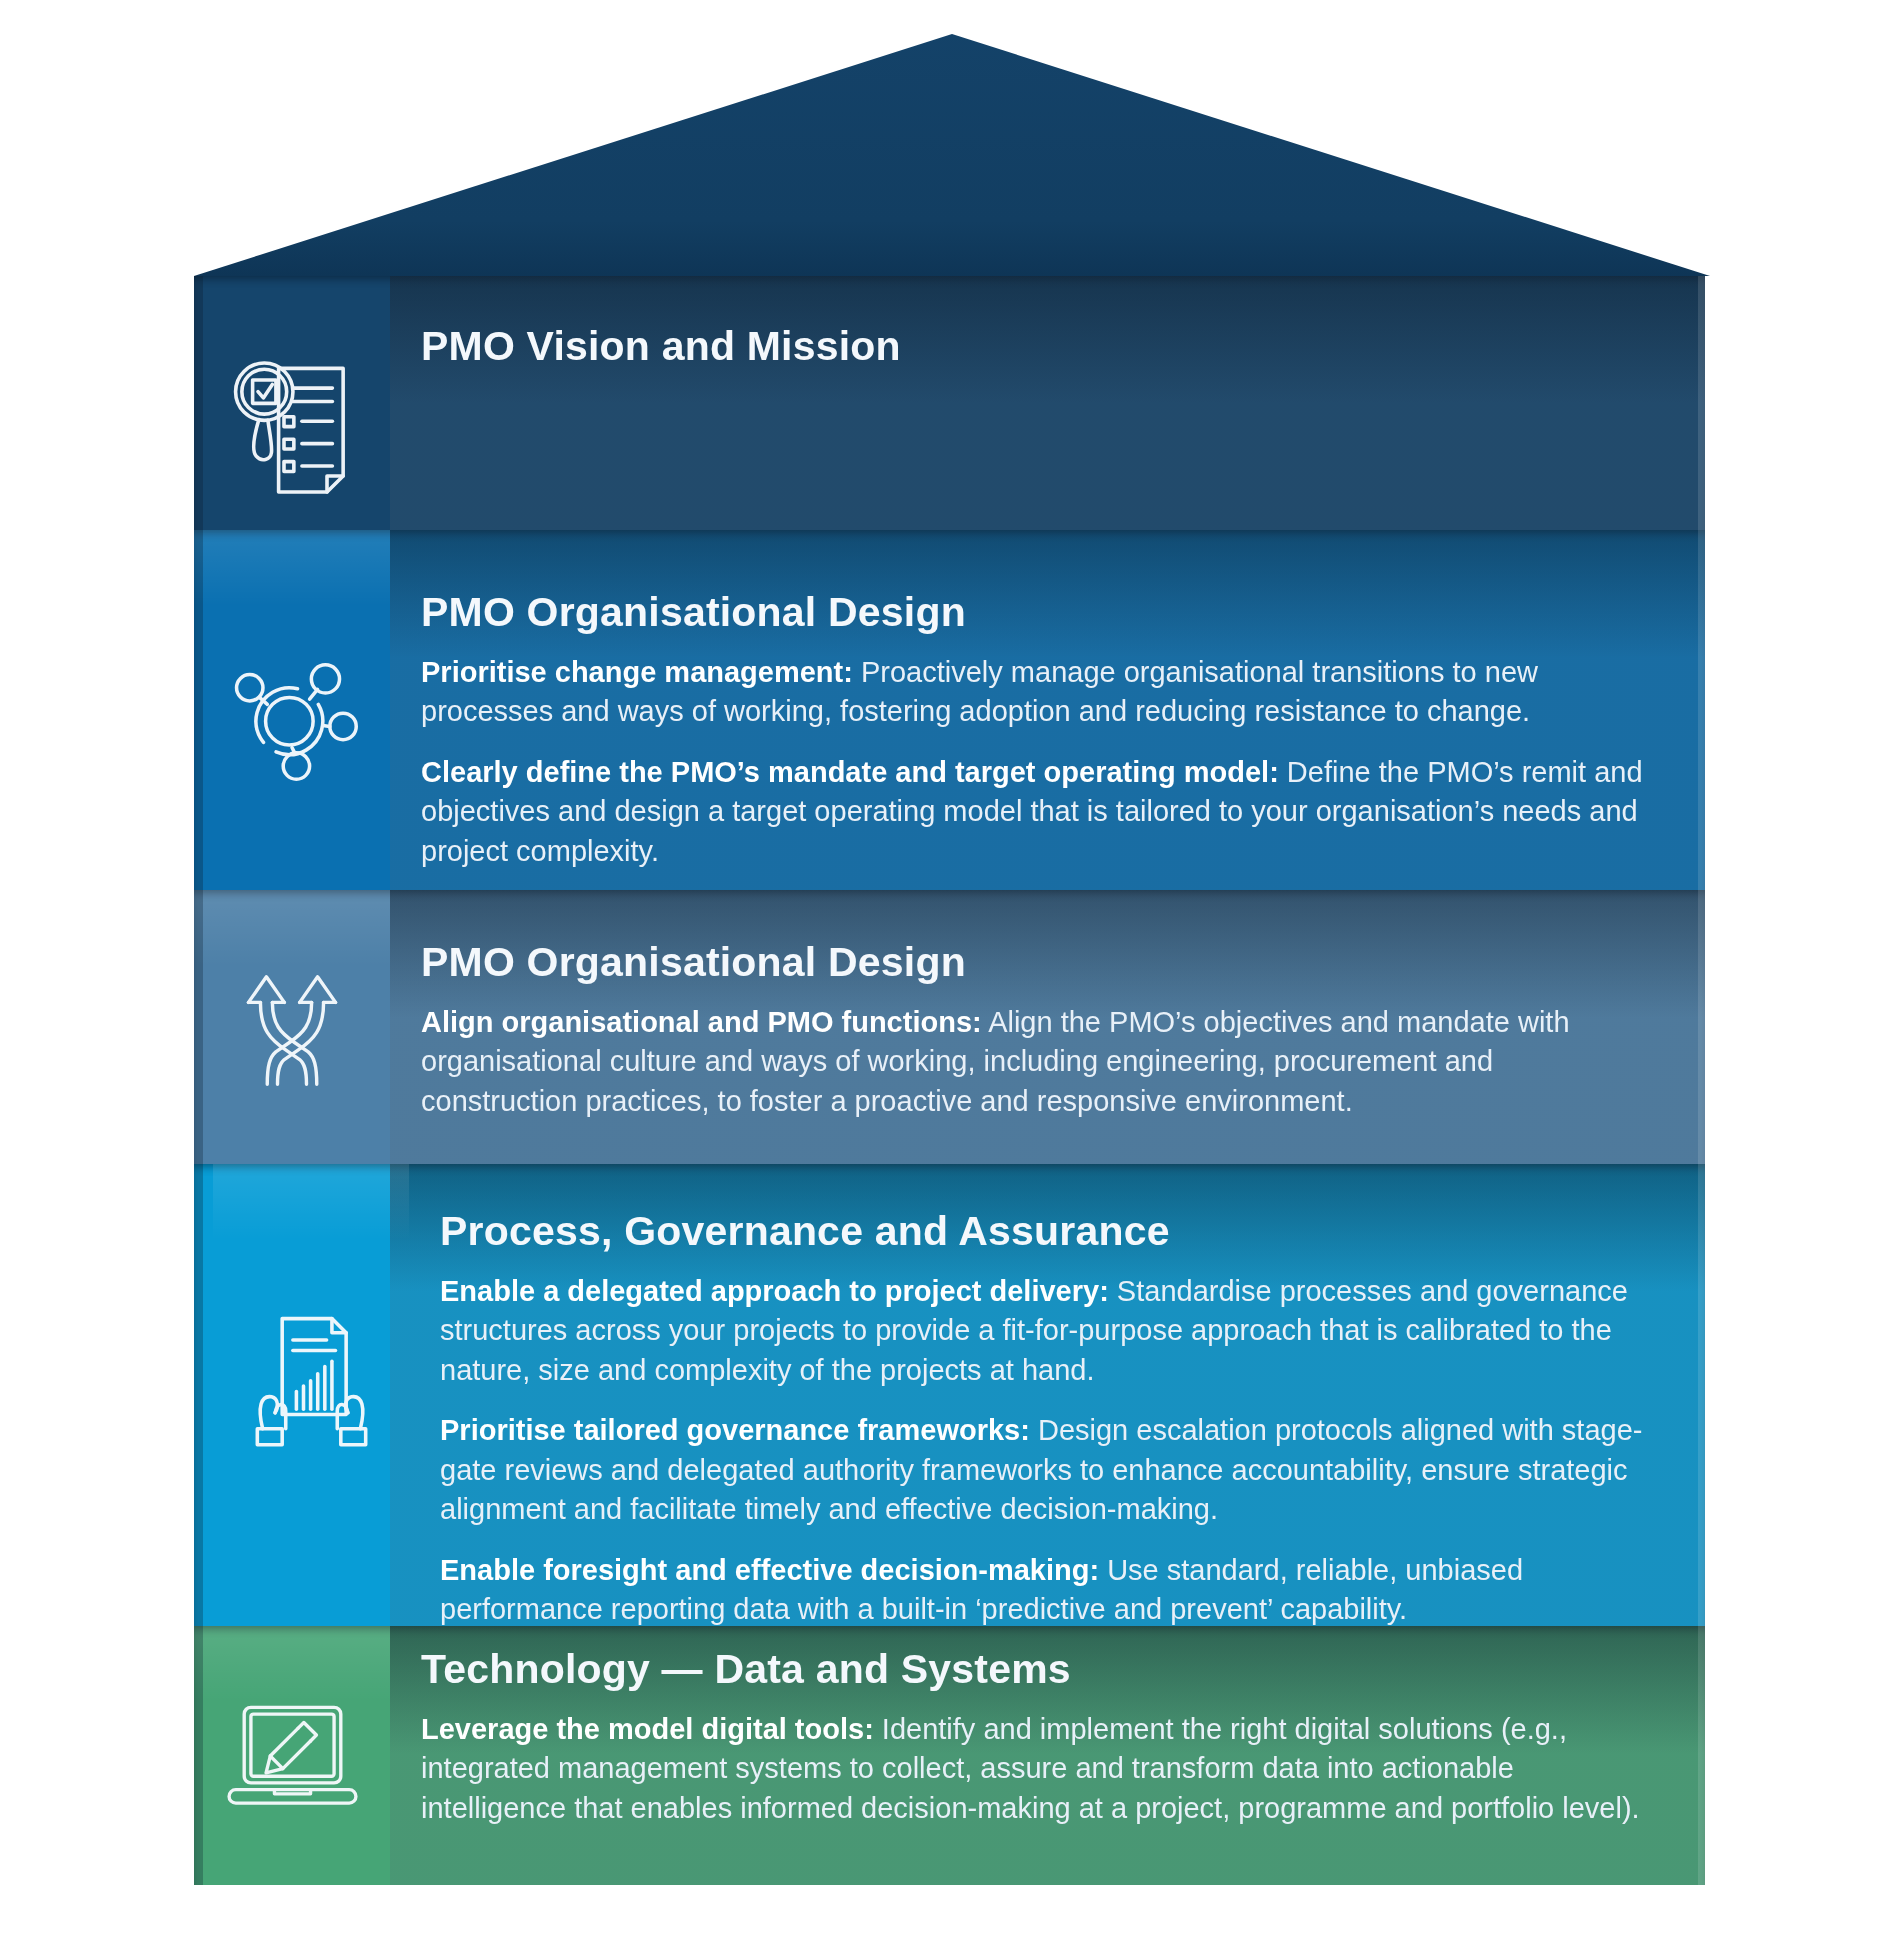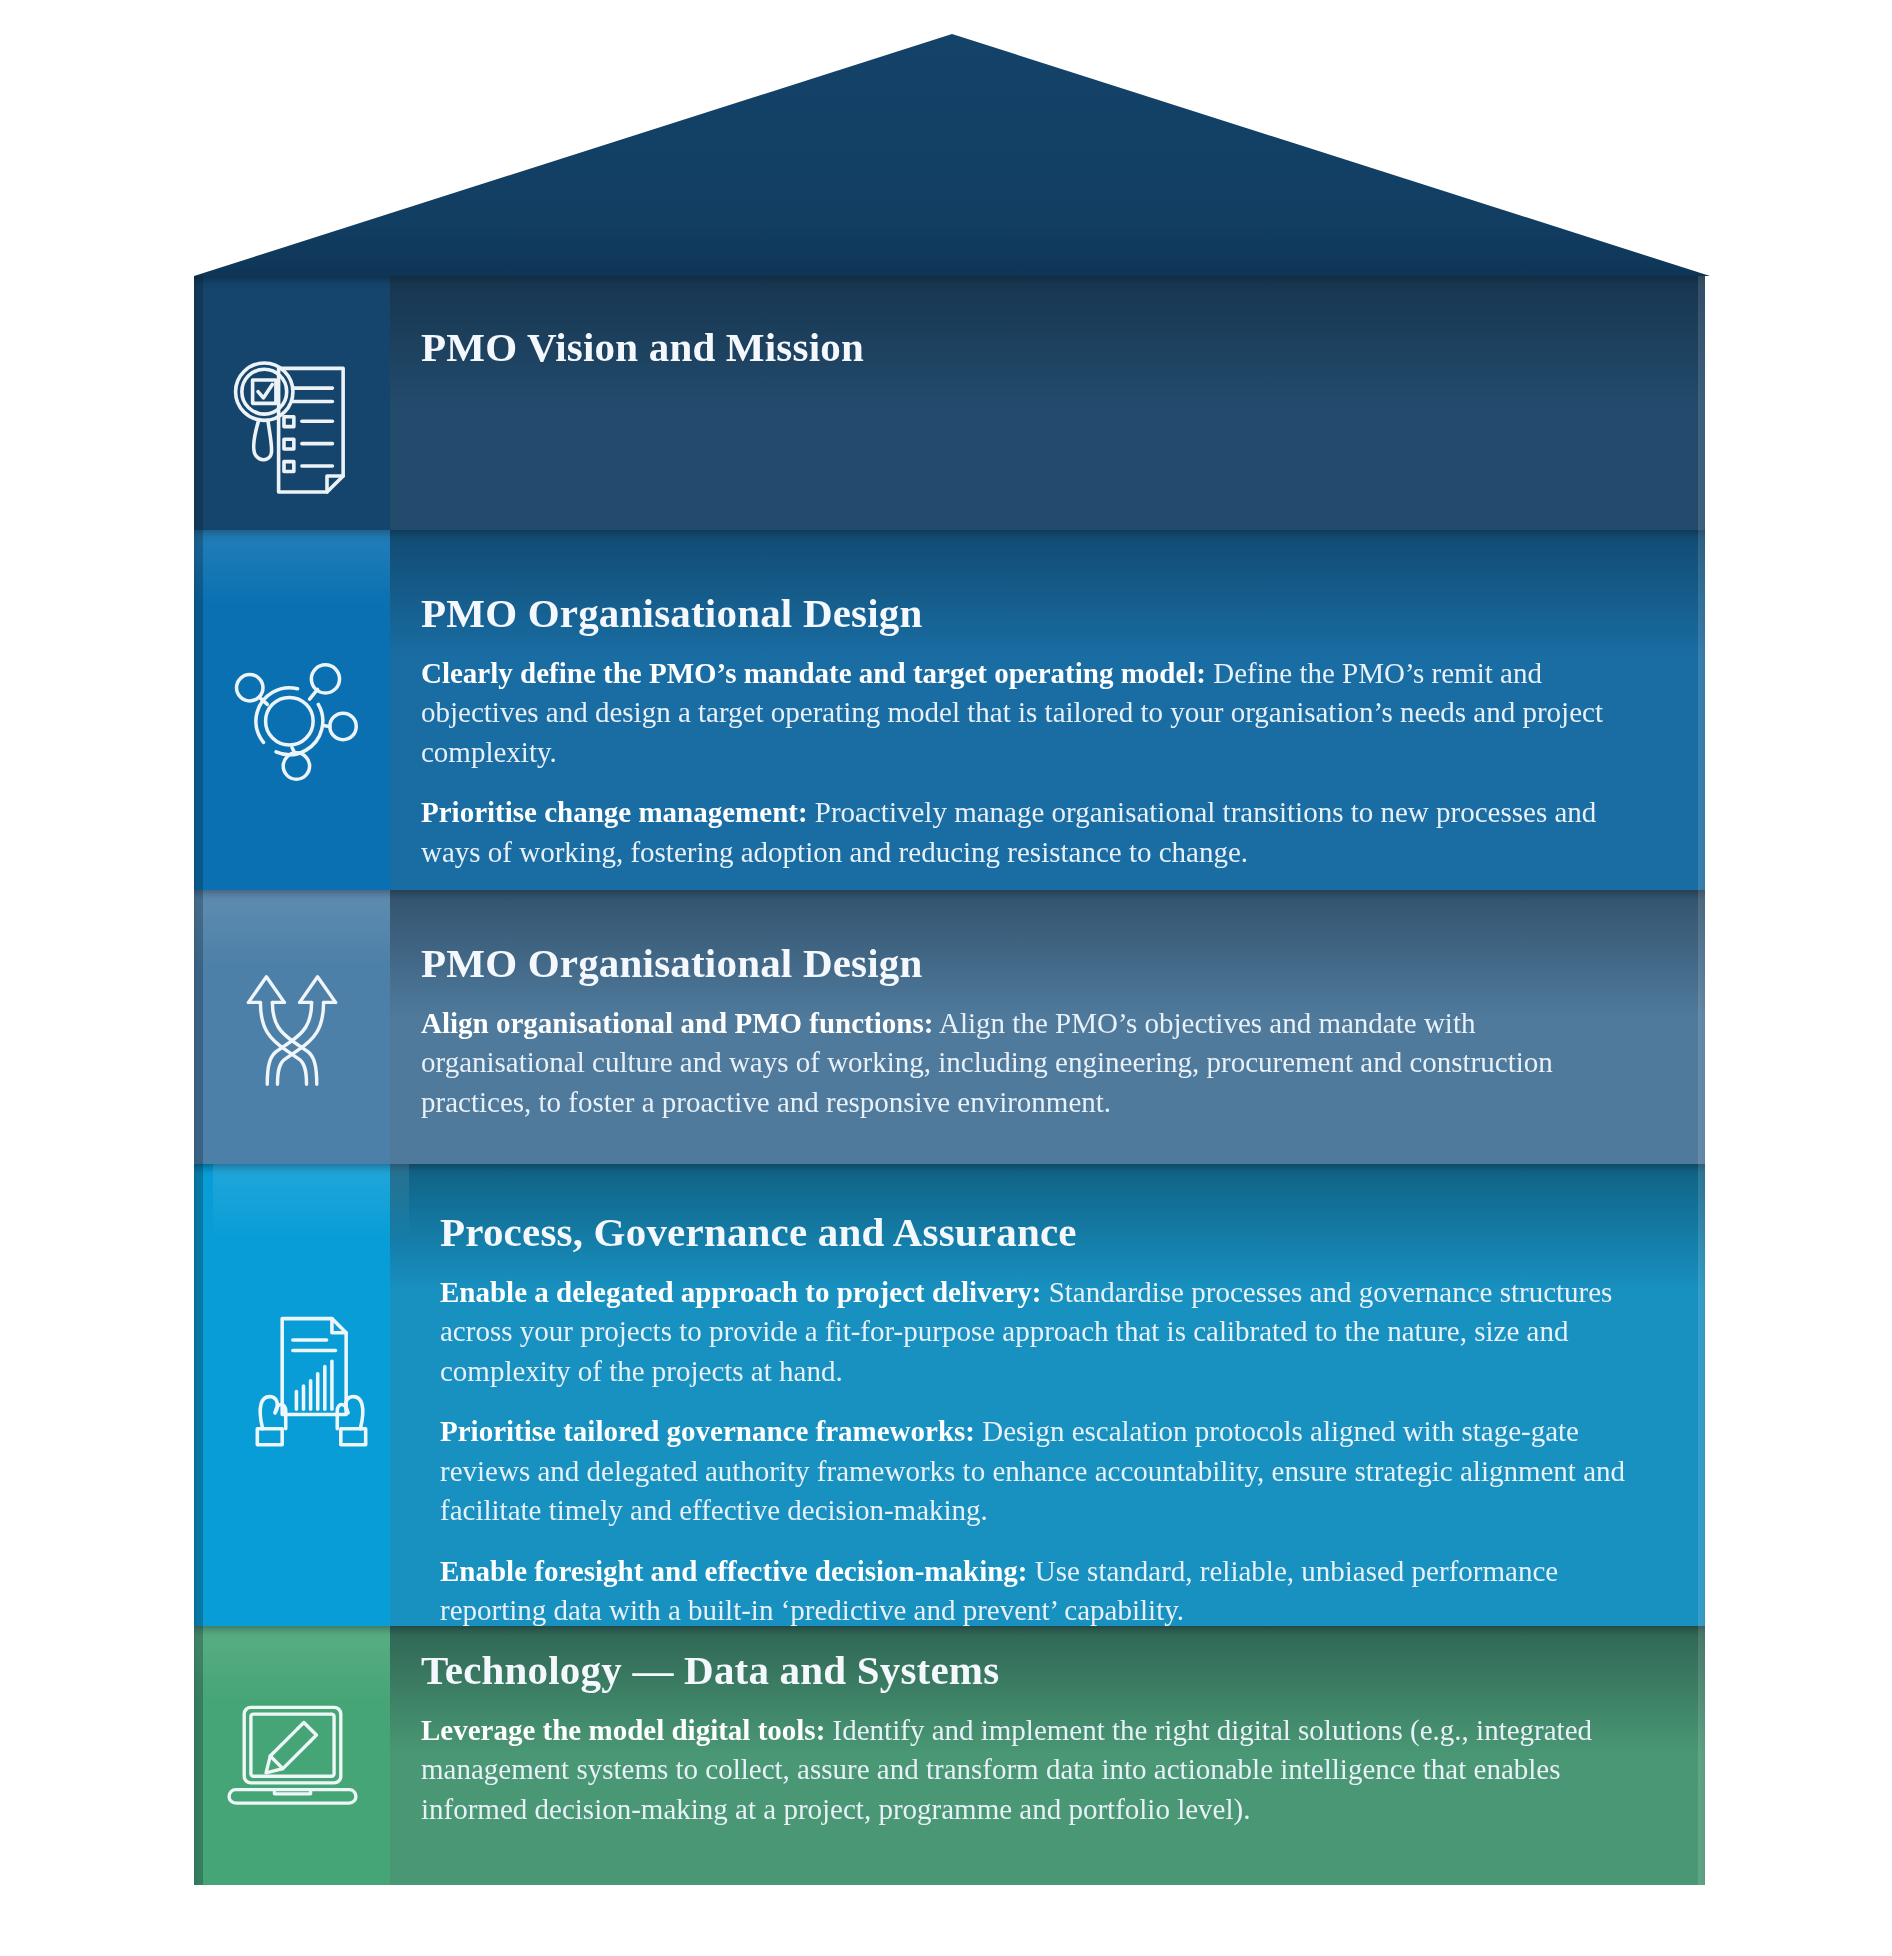--- a/index.html
+++ b/index.html
@@ -3,21 +3,21 @@
 <meta charset="utf-8">
 <style>
   html,body{margin:0;padding:0;background:#ffffff;}
   .page{position:relative;width:1893px;height:1956px;background:#ffffff;overflow:hidden;
         font-family:"Liberation Sans", sans-serif;}
   
   .roof{position:absolute;left:0;top:0;width:1893px;height:276px;
         background:linear-gradient(180deg,#14436a 0%,#123e62 80%,#0e3556 100%);
         clip-path:polygon(952px 34px,1710px 276px,194px 276px);}
   
-  .house-body{position:absolute;left:194px;top:276px;width:1511px;height:1609px;font-family:Liberation Serif, serif;}
+  .house-body{position:absolute;left:194px;top:276px;width:1511px;height:1609px;}
   .house-body::before{content:"";position:absolute;left:0;top:0;bottom:0;width:8.5px;
         background:rgba(10,25,40,.28);z-index:4;}
   .house-body::after{content:"";position:absolute;right:0;top:0;bottom:0;width:6.6px;
         background:rgba(255,255,255,.13);z-index:4;}
   
   .band{position:relative;width:100%;display:flex;box-sizing:border-box;
         box-shadow:inset 0 6.6px 8.5px -3.8px rgba(0,10,25,.45);}
   .band::before{content:"";position:absolute;left:196px;right:0;top:0;bottom:0;z-index:1;
         background:linear-gradient(180deg,rgba(4,18,32,.38) 0px,rgba(4,18,32,0) 128px),
                    linear-gradient(rgba(86,97,108,.20),rgba(86,97,108,.20));}
@@ -93,22 +93,22 @@
           <circle cx="113" cy="34" r="16"></circle>
           <line x1="104" y1="46" x2="95" y2="57"></line>
           <circle cx="133" cy="88" r="15"></circle>
           <line x1="118" y1="88" x2="110" y2="87"></line>
           <circle cx="80" cy="133" r="15"></circle>
           <line x1="78" y1="118" x2="75" y2="112"></line>
         </svg>
       </div>
       <div class="content">
         <h2>PMO Organisational Design</h2>
+        <p><strong>Prioritise change management:</strong><span> Proactively manage organisational transitions to new processes and ways of working, fostering adoption and reducing resistance to change.</span></p>
         <p><strong>Clearly define the PMO’s mandate and target operating model:</strong><span> Define the PMO’s remit and objectives and design a target operating model that is tailored to your organisation’s needs and project complexity.</span></p>
-        <p><strong>Prioritise change management:</strong><span> Proactively manage organisational transitions to new processes and ways of working, fostering adoption and reducing resistance to change.</span></p>
       </div>
     </section>
 
     <section class="band b3">
       <div class="icon-col">
         <svg width="128" height="142" viewBox="0 0 150 165">
           <path d="M24,56 L45,26 L66,56"></path>
           <line x1="24" y1="56" x2="38" y2="56"></line>
           <line x1="52" y1="56" x2="66" y2="56"></line>
           <path d="M38,56 C38,88 50,100 68,112 L84,123 C90,128 92,136 92,152"></path>

